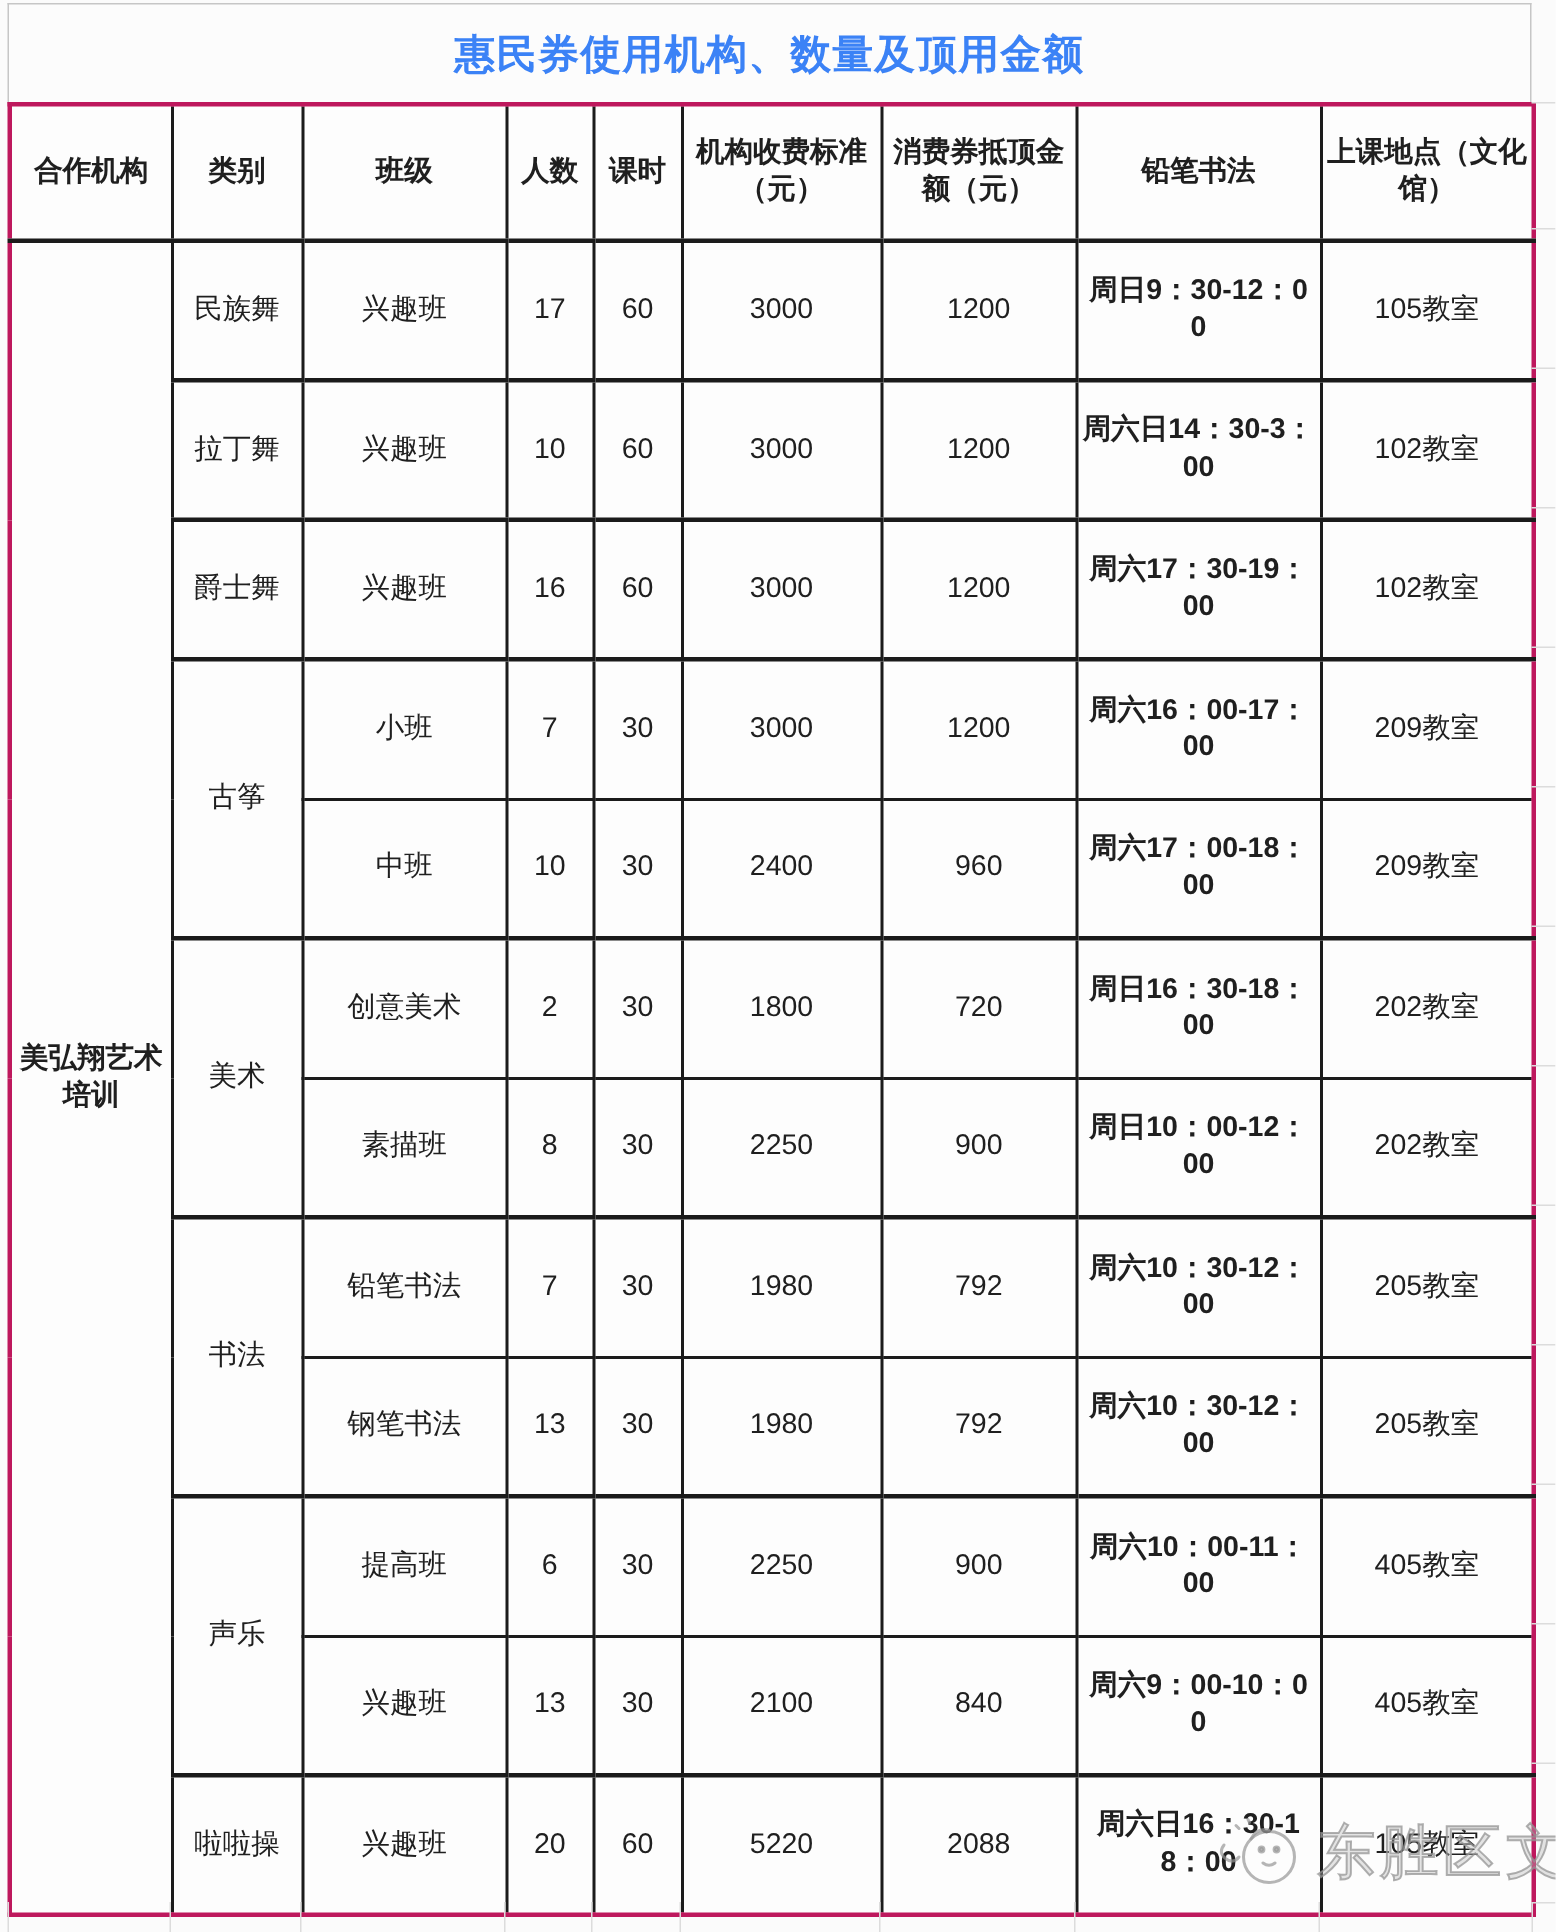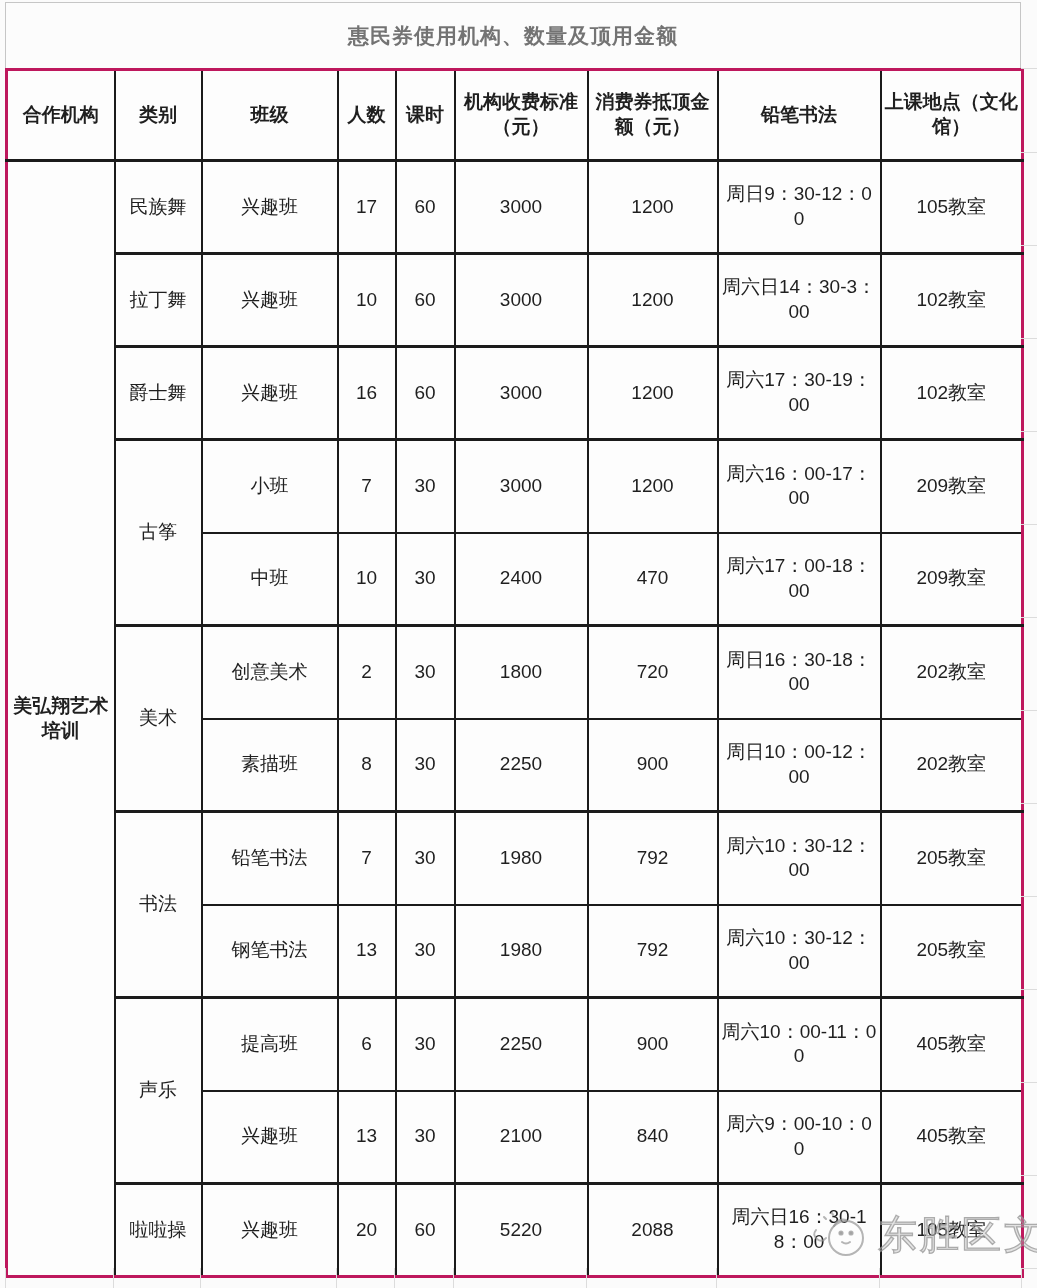--- a/index.html
+++ b/index.html
@@ -10,42 +10,42 @@
     color:#1f1f1f;
   }
   
   .title-box{
     position:absolute;left:5px;top:2px;width:1014px;height:66px;
     border:1px solid #c6c6c6;border-bottom:none;
     display:flex;align-items:center;justify-content:center;
     background:#fcfcfc;
   }
   .title-box .t{
-    font-size:21px;font-weight:700;letter-spacing:1px;color:#737373;
+    font-size:27px;font-weight:700;letter-spacing:1px;color:#3b82f6;
   }
   
   table.main{
     position:absolute;left:5px;top:68px;width:1016px;height:1200px;
     border-collapse:collapse;table-layout:fixed;
     background:#fdfdfd;
   }
   table.main{border:3px solid #be185d;}
   table.main th,table.main td{
     border:2px solid #1b1b1b;
     text-align:center;vertical-align:middle;
     padding:2px 3px;font-size:19px;line-height:1.3;
     word-break:break-all;overflow:hidden;
   }
   table.main thead th{
     font-weight:700;border-bottom:3px solid #1b1b1b;height:84px;
   }
   table.main tbody tr{height:93px;}
   tr.sec td{border-top:3px solid #1b1b1b;}
   td.inst{font-weight:700;}
-  td.time{font-size:17px;line-height:1.45;padding:2px 4px;}
+  td.time{font-size:17px;line-height:1.45;padding:2px 4px;font-weight:bold;}
   
   .gl{position:absolute;background:#dcdcdc;}
   
   .watermark{
     position:absolute;left:812px;top:1208px;z-index:5;
     display:flex;align-items:center;gap:4px;pointer-events:none;
   }
   .watermark .wm-text{
     font-size:39px;letter-spacing:3px;font-weight:400;
     color:rgba(185,185,185,0.38);
@@ -125,21 +125,21 @@
       <td>3000</td>
       <td>1200</td>
       <td class="time">周六16：00-17：00</td>
       <td>209教室</td>
     </tr>
     <tr>
       <td>中班</td>
       <td>10</td>
       <td>30</td>
       <td>2400</td>
-      <td>470</td>
+      <td>960</td>
       <td class="time">周六17：00-18：00</td>
       <td>209教室</td>
     </tr>
     <tr class="sec">
       <td rowspan="2">美术</td>
       <td>创意美术</td>
       <td>2</td>
       <td>30</td>
       <td>1800</td>
       <td>720</td>

